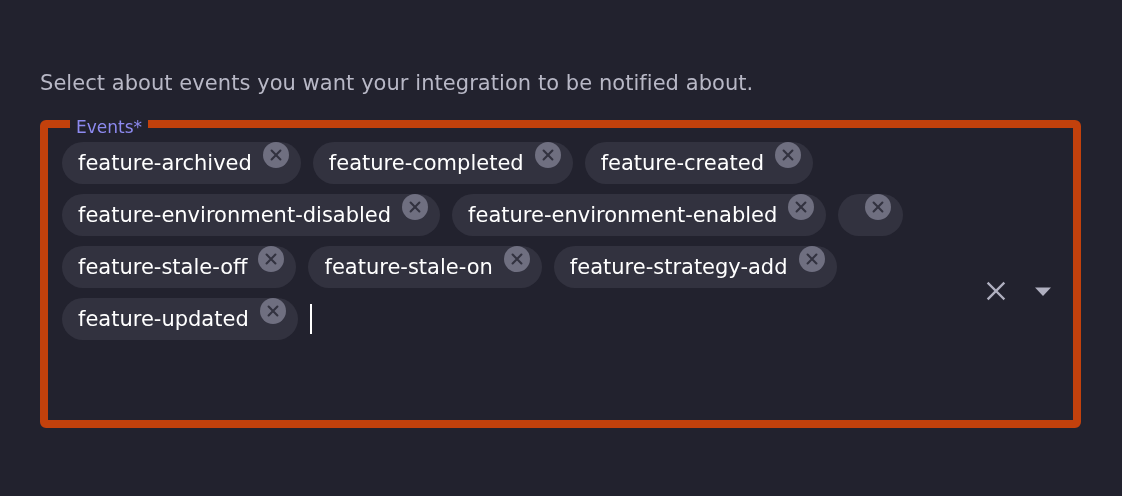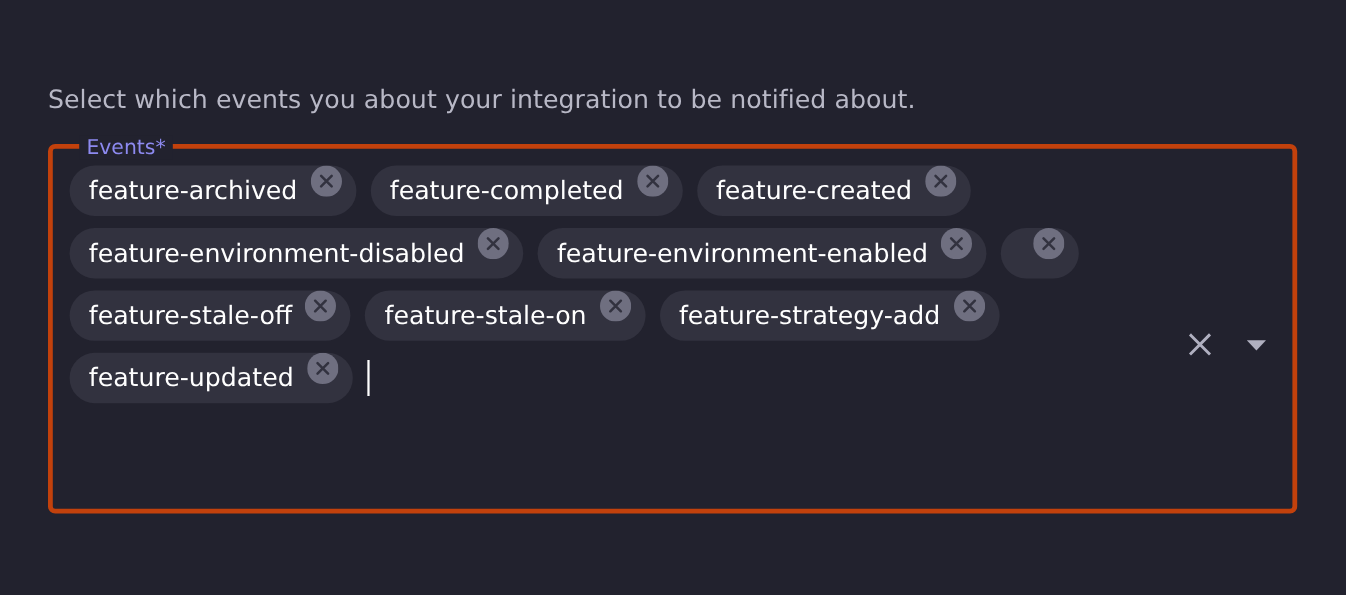--- a/index.html
+++ b/index.html
@@ -41,21 +41,21 @@
     color: #b8b8c6;
     margin-top: 33px;
     letter-spacing: 0.05px;
   }
 
   
   .field {
     position: relative;
     margin-top: 26px;
     width: 1041px;
-    border: 4px solid #c2410c;
+    border: 8px solid #c2410c;
     border-radius: 6px;
     min-height: 308px;
     padding: 14px 90px 14px 14px;
   }
 
   
   .field-legend {
     position: absolute;
     top: -11px;
     left: 22px;
@@ -157,21 +157,21 @@
   }
 
   .adorn-btn svg { display: block; }
 </style>
 </head>
 <body>
 
 <div class="page">
 
 
-  <p class="section-desc">Select which events you about your integration to be notified about.</p>
+  <p class="section-desc">Select about events you want your integration to be notified about.</p>
 
   <div class="field">
 
     <span class="field-legend">Events*</span>
 
     <div class="chips">
 
       <div class="chip">
           <span class="chip-label">feature-archived</span>
           <span class="chip-delete">

